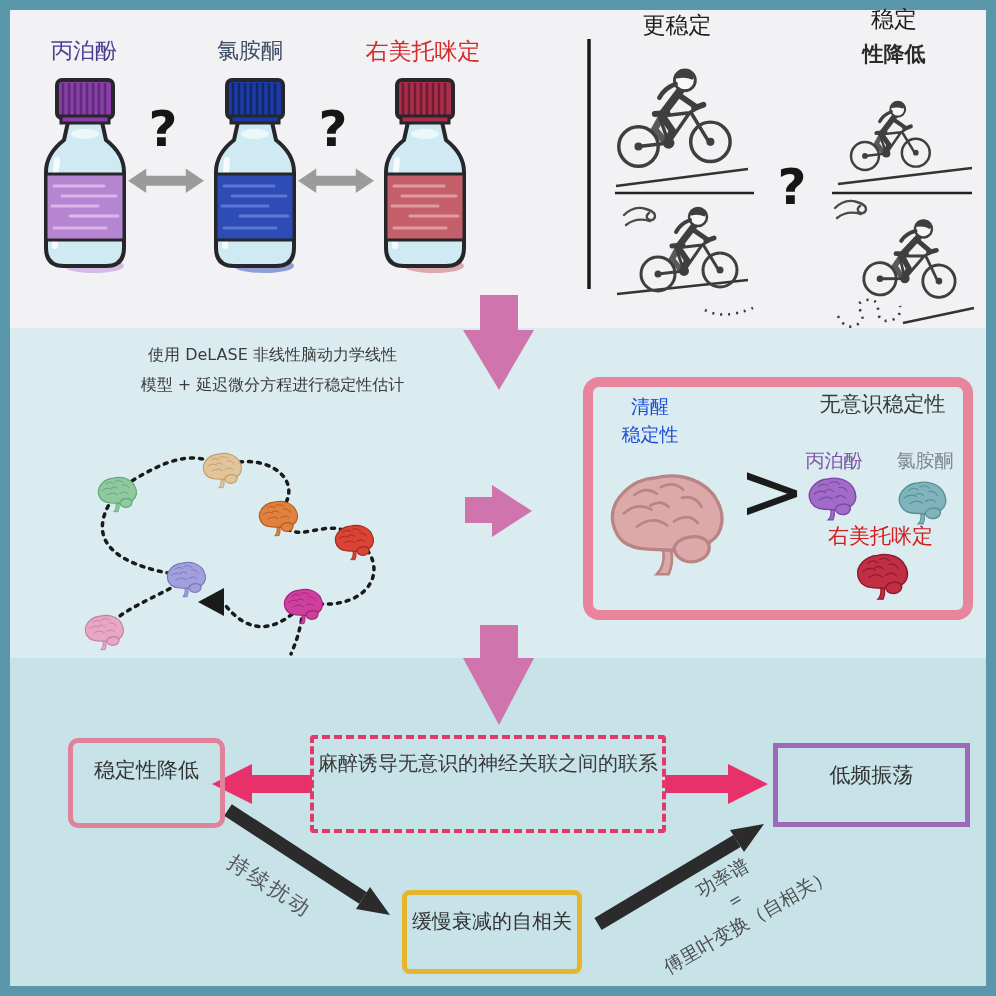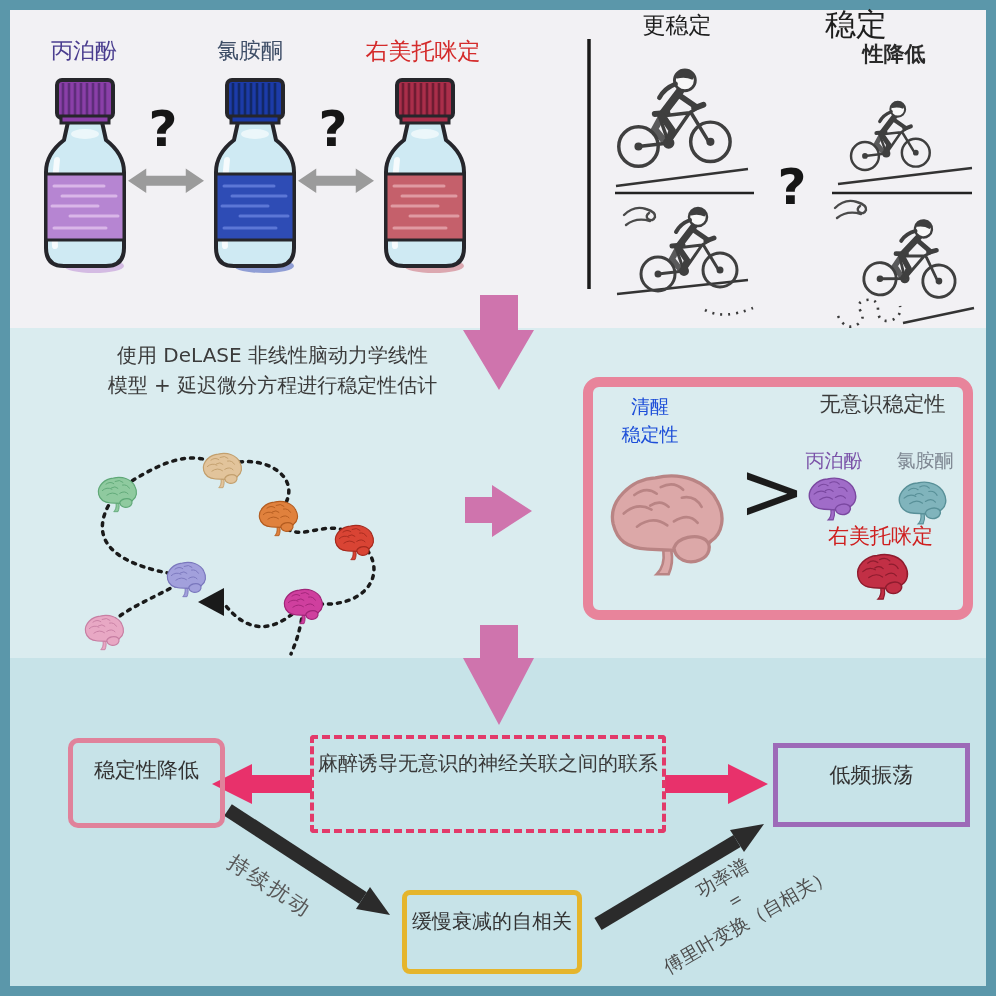--- a/index.html
+++ b/index.html
@@ -197,25 +197,25 @@
   </svg>
 
   <div class="t b" style="left: 29px; top: 36px; width: 110px; font-size: 22px; color: rgb(74, 61, 143);">丙泊酚</div>
   <div class="t b" style="left: 195px; top: 36px; width: 110px; font-size: 22px; color: rgb(61, 77, 102);">氯胺酮</div>
   <div class="t b" style="left: 352px; top: 36px; width: 142px; font-size: 23px; color: rgb(212, 43, 43);">右美托咪定</div>
 
   <div class="t qmark" style="left:140px;top:104px;width:46px;">?</div>
   <div class="t qmark" style="left:310px;top:104px;width:46px;">?</div>
 
   <div class="t b" style="left:607px;top:10px;width:140px;font-size:23px;color:#1d1d1d;">更稳定</div>
-  <div class="t b" style="left:796px;top:4px;width:120px;font-size:31px;color:#1d1d1d;">稳定</div>
+  <div class="t b" style="left:834px;top:4px;width:120px;font-size:23px;color:#1d1d1d;">稳定</div>
   <div class="t" style="left:834px;top:40px;width:120px;font-size:21px;font-weight:600;color:#2a2a2a;">性降低</div>
   <div class="t qmark" style="left:770px;top:162px;width:44px;">?</div>
 
-  <div class="t" style="left:70px;top:340px;width:405px;font-size:20px;line-height:30px;color:#3b3b3b;">
+  <div class="t" style="left:70px;top:340px;width:405px;font-size:16px;line-height:30px;color:#3b3b3b;">
     <div>使用 DeLASE 非线性脑动力学线性</div>
     <div>模型 + 延迟微分方程进行稳定性估计</div>
   </div>
 
   <div class="box" style="left:583px;top:377px;width:390px;height:243px;border:10px solid #e8849b;border-radius:16px;"></div>
   <div class="t" style="left:600px;top:392px;width:100px;font-size:19px;line-height:28px;color:#1d4ed8;">
     <div>清醒</div>
     <div>稳定性</div>
   </div>
   <div class="t" style="left:805px;top:390px;width:155px;font-size:21px;color:#3a3a3a;">无意识稳定性</div>

